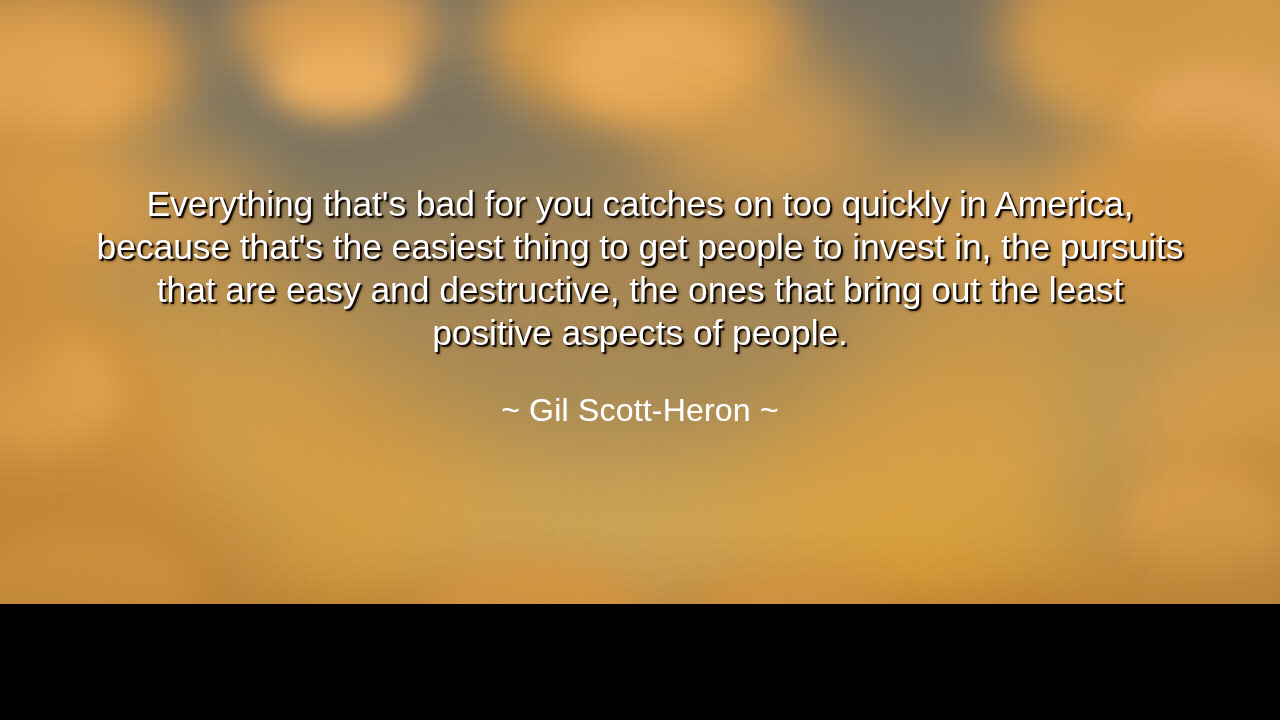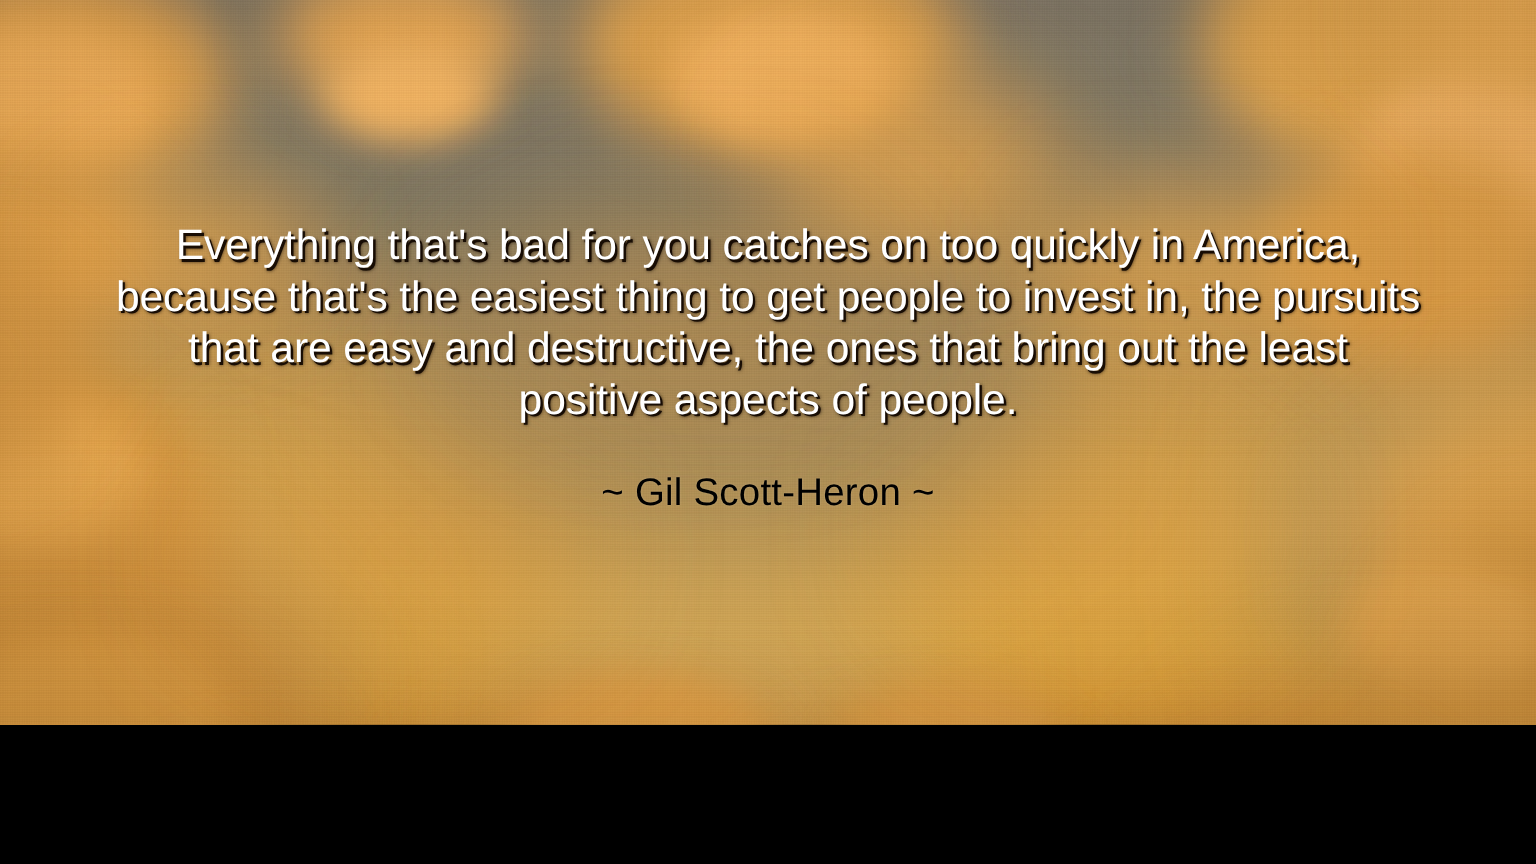--- a/index.html
+++ b/index.html
@@ -97,21 +97,21 @@
     letter-spacing: -0.1px;
     text-shadow:
        2px 2px 0px rgba(20,10,2,0.95),
        2px 2px 3px rgba(20,10,2,0.75);
     white-space: pre-line;
   }
 
   .attribution {
     margin-top: 36px;
     text-align: center;
-    color: #000000;
+    color: #ffffff;
     font-size: 32px;
     line-height: 38px;
     font-weight: 400;
     letter-spacing: 0.2px;
     text-shadow: 0 0 2px rgba(255,255,255,0.18);
   }
 </style>
 </head>
 <body>
 

